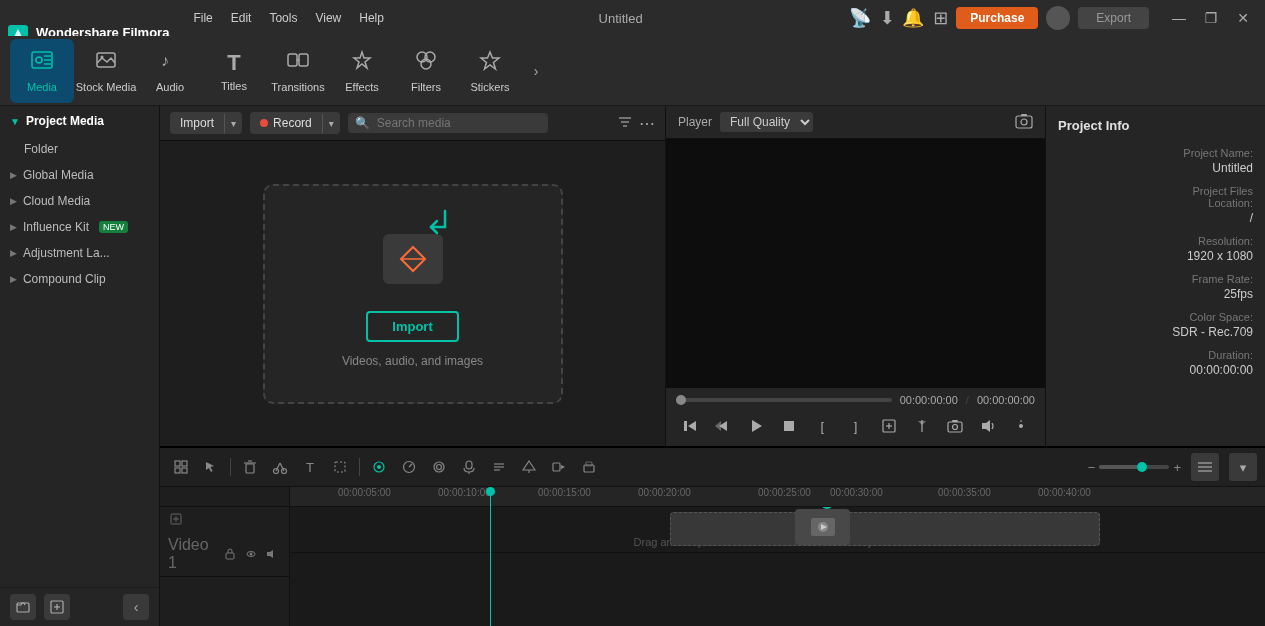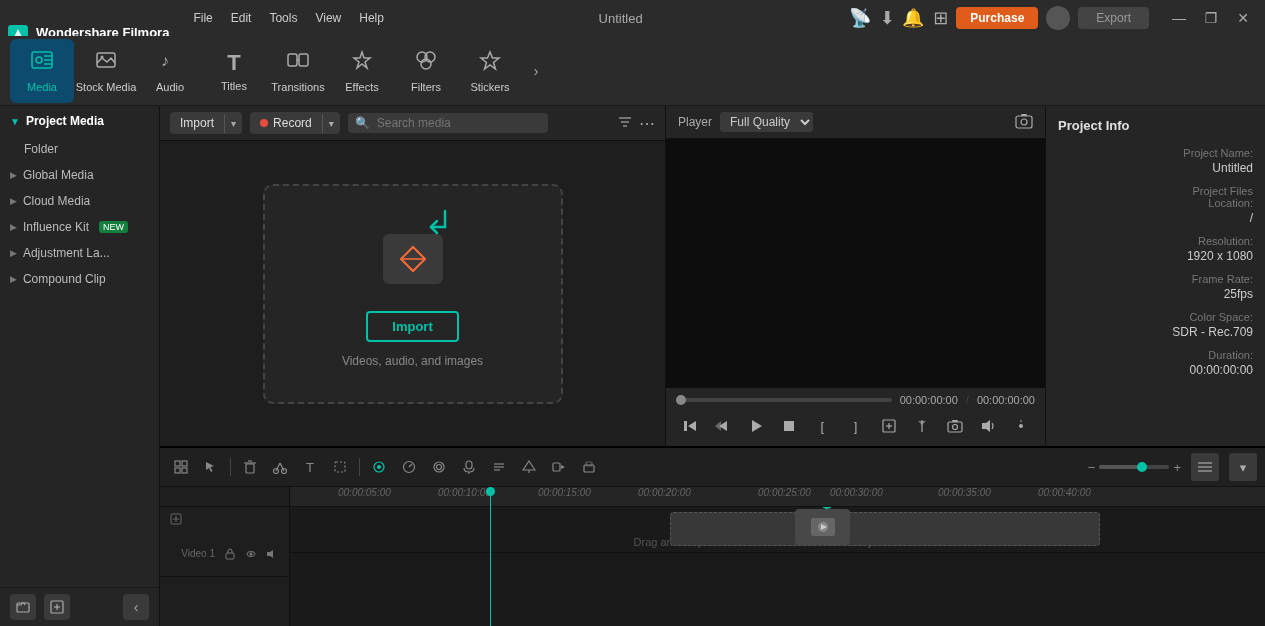--- a/index.html
+++ b/index.html
@@ -108,21 +108,21 @@
 
     .tl-body { display: flex; flex: 1; overflow: hidden; }
     .tl-side { width: 130px; background: #1e1e1e; border-right: 1px solid #111; display: flex; flex-direction: column; }
     .tl-ruler-spacer { height: 20px; border-bottom: 1px solid #111; }
     .tl-track-labels { flex: 1; }
     .tl-track-label-row { height: 46px; border-bottom: 1px solid #111; display: flex; align-items: center; justify-content: flex-end; padding: 0 8px; gap: 6px; }
     .tl-track-controls { display: flex; gap: 3px; }
     .tl-track-ctrl-btn { background: transparent; border: none; color: #777; font-size: 12px; cursor: pointer; width: 18px; height: 18px; display: flex; align-items: center; justify-content: center; }
     .tl-main { flex: 1; display: flex; flex-direction: column; overflow: hidden; position: relative; }
     .tl-ruler-row { height: 20px; background: #252525; border-bottom: 1px solid #111; display: flex; align-items: center; overflow: hidden; position: relative; }
-    .tl-ruler-label { position: absolute; color: #666; font-size: 10px; font-style: italic; }
+    .tl-ruler-label { position: absolute; color: #666; font-size: 10px; }
     .tl-tracks { flex: 1; position: relative; overflow: hidden; }
     .tl-track { height: 46px; border-bottom: 1px solid #111; position: relative; }
     .tl-drag-hint { display: flex; align-items: flex-end; justify-content: center; color: #555; font-size: 11px; height: 100%; padding-bottom: 4px; }
     .tl-clip-ghost { position: absolute; background: #383838; border-radius: 4px; border: 1px dashed #555; top: 5px; height: 34px; }
     .tl-clip-drag-inner { background: #484848; border-radius: 4px; width: 55px; height: 36px; display: flex; align-items: center; justify-content: center; }
     .tl-playhead { position: absolute; top: 0; left: 200px; width: 1px; background: #00c2a8; height: 100%; z-index: 10; pointer-events: none; }
     .tl-playhead::before { content: ''; position: absolute; top: 0; left: -4px; width: 9px; height: 9px; background: #00c2a8; border-radius: 50%; }
     .tl-add-track { display: flex; align-items: center; gap: 4px; padding: 6px 10px; color: #666; font-size: 11px; cursor: pointer; }
 
     .no-select { user-select: none; }
@@ -579,21 +579,21 @@
             <div class="tl-track-labels">
 
               <div class="tl-add-track">
                 <svg width="12" height="12" viewBox="0 0 12 12">
                     <rect x="1" y="1" width="10" height="10" rx="1" fill="none" stroke="#666" stroke-width="1"></rect>
                     <line x1="6" y1="3" x2="6" y2="9" stroke="#666" stroke-width="1"></line>
                     <line x1="3" y1="6" x2="9" y2="6" stroke="#666" stroke-width="1"></line>
                   </svg>
               </div>
               <div class="tl-track-label-row">
-                <span style="color:#666;font-size:10px;">Video 1</span>
+                <span style="color:#666;font-size:16px;">Video 1</span>
                 <div class="tl-track-controls">
                   <button class="tl-track-ctrl-btn">
                     <svg width="12" height="12" viewBox="0 0 12 12">
                         <rect x="2" y="5" width="8" height="6" rx="1" fill="none" stroke="#777" stroke-width="1"></rect>
                         <path d="M4 5 L4 3 Q4 1 6 1 Q8 1 8 3 L8 5" fill="none" stroke="#777" stroke-width="1"></path>
                       </svg>
                   </button>
                   <button class="tl-track-ctrl-btn">
                     <svg width="12" height="12" viewBox="0 0 12 12">
                         <ellipse cx="6" cy="6" rx="4" ry="2.5" fill="none" stroke="#777" stroke-width="1"></ellipse>

